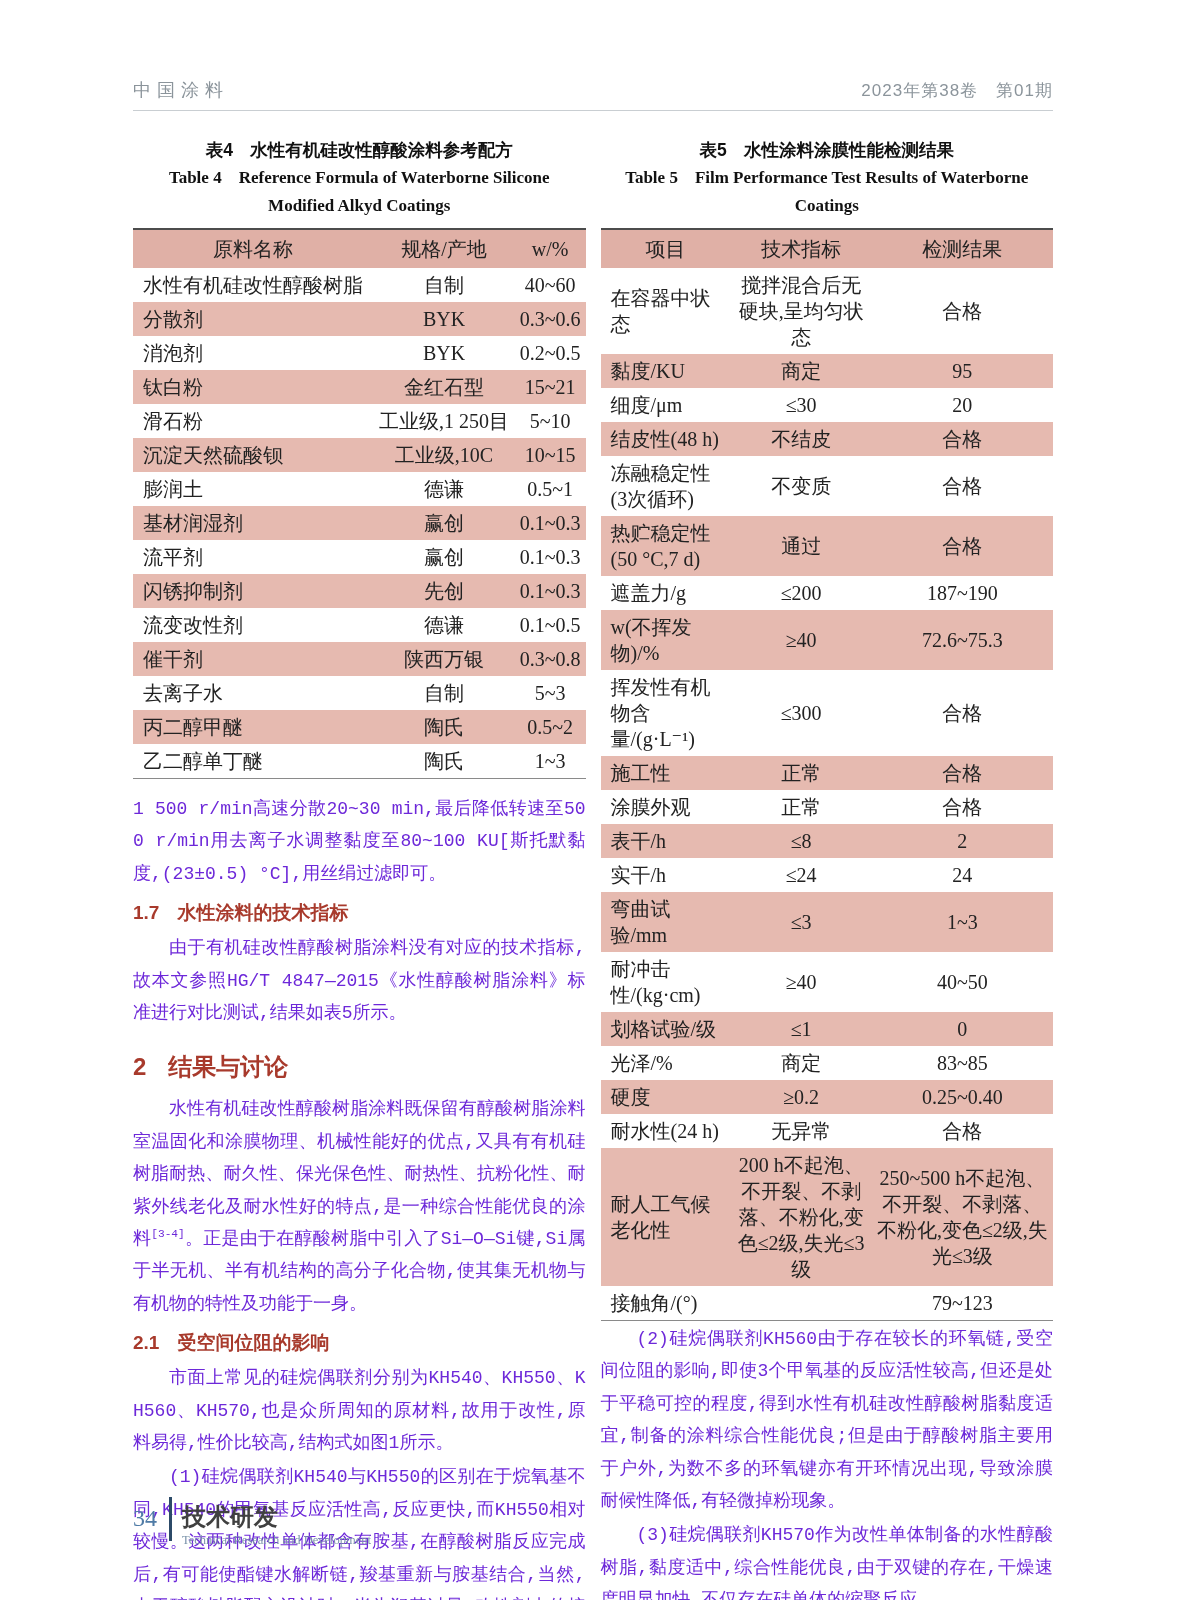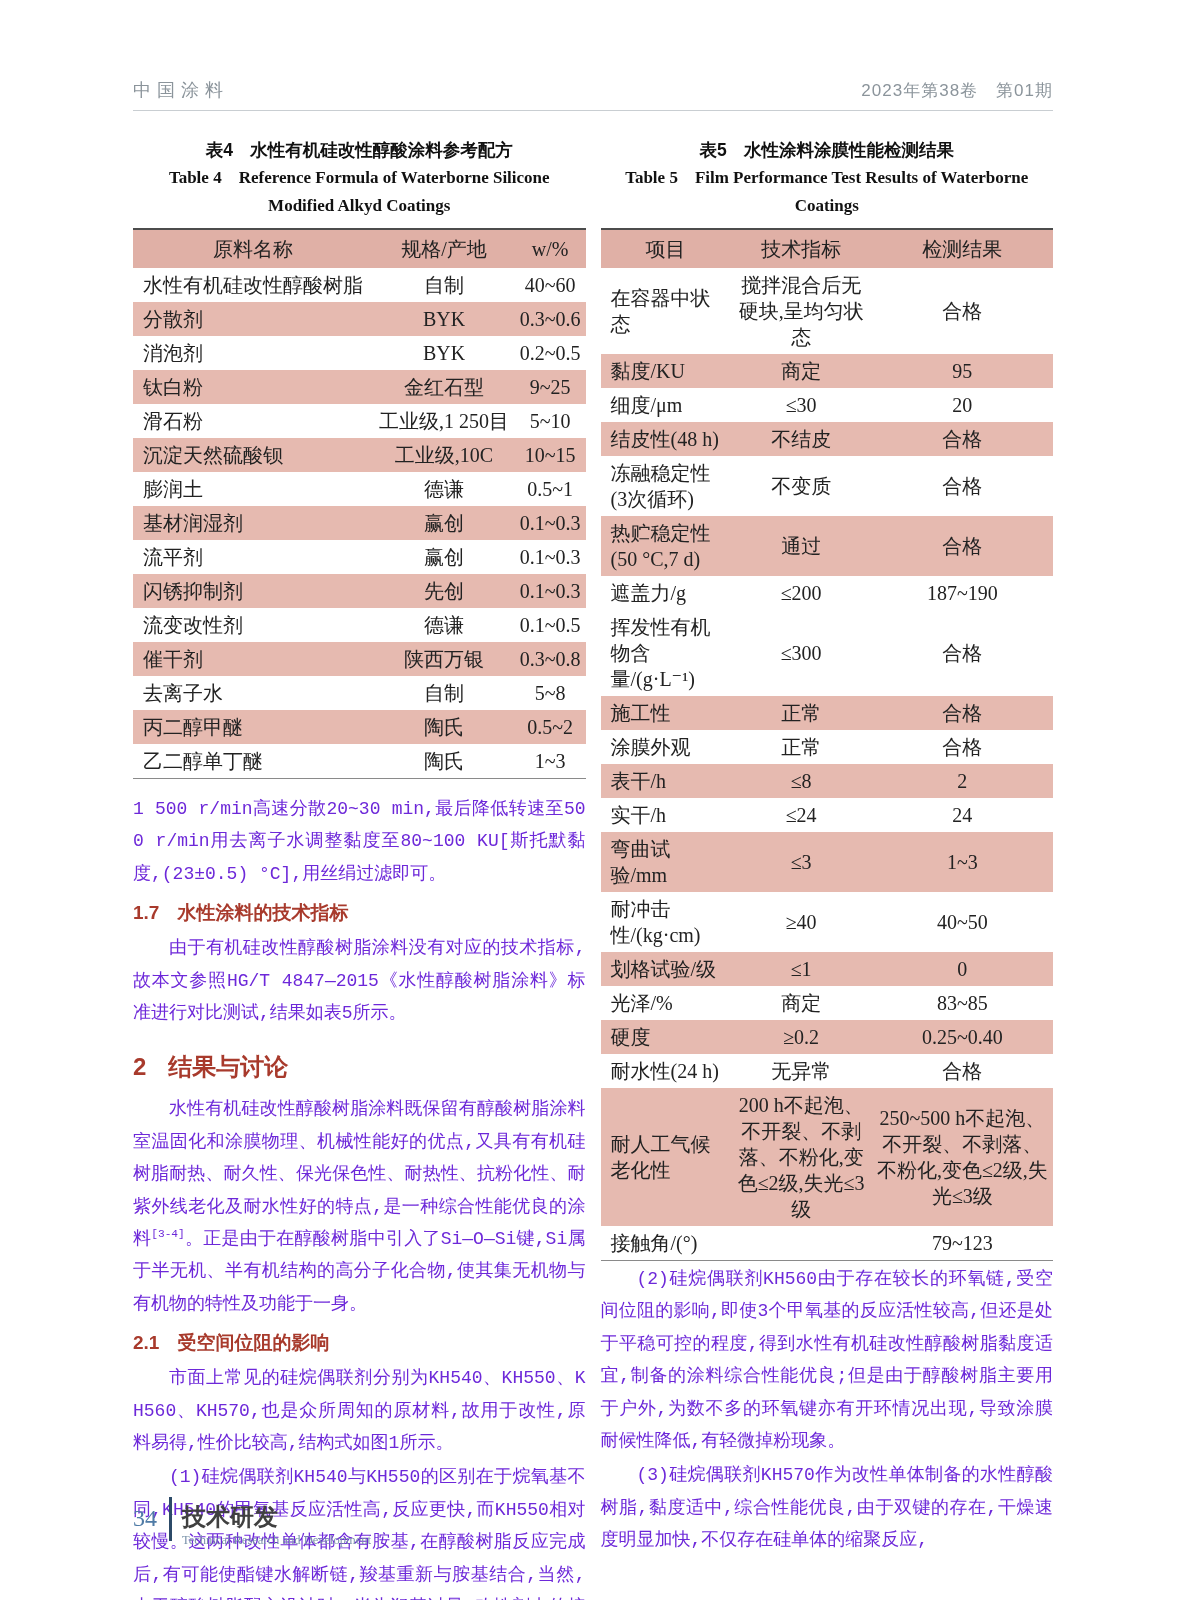--- a/index.html
+++ b/index.html
@@ -135,21 +135,21 @@
               <td>0.3~0.6</td>
             </tr>
             <tr>
               <td>消泡剂</td>
               <td>BYK</td>
               <td>0.2~0.5</td>
             </tr>
             <tr class="shaded">
               <td>钛白粉</td>
               <td>金红石型</td>
-              <td>9~25</td>
+              <td>15~21</td>
             </tr>
             <tr>
               <td>滑石粉</td>
               <td>工业级,1 250目</td>
               <td>5~10</td>
             </tr>
             <tr class="shaded">
               <td>沉淀天然硫酸钡</td>
               <td>工业级,10C</td>
               <td>10~15</td>
@@ -180,21 +180,21 @@
               <td>0.1~0.5</td>
             </tr>
             <tr class="shaded">
               <td>催干剂</td>
               <td>陕西万银</td>
               <td>0.3~0.8</td>
             </tr>
             <tr>
               <td>去离子水</td>
               <td>自制</td>
-              <td>5~8</td>
+              <td>5~3</td>
             </tr>
             <tr class="shaded">
               <td>丙二醇甲醚</td>
               <td>陶氏</td>
               <td>0.5~2</td>
             </tr>
             <tr>
               <td>乙二醇单丁醚</td>
               <td>陶氏</td>
               <td>1~3</td>
@@ -267,20 +267,25 @@
             </tr>
             <tr class="shaded">
               <td>热贮稳定性(50 °C,7 d)</td>
               <td>通过</td>
               <td>合格</td>
             </tr>
             <tr>
               <td>遮盖力/g</td>
               <td>≤200</td>
               <td>187~190</td>
+            </tr>
+            <tr class="shaded">
+              <td>w(不挥发物)/%</td>
+              <td>≥40</td>
+              <td>72.6~75.3</td>
             </tr>
             <tr>
               <td>挥发性有机物含量/(g·L⁻¹)</td>
               <td>≤300</td>
               <td>合格</td>
             </tr>
             <tr class="shaded">
               <td>施工性</td>
               <td>正常</td>
               <td>合格</td>

